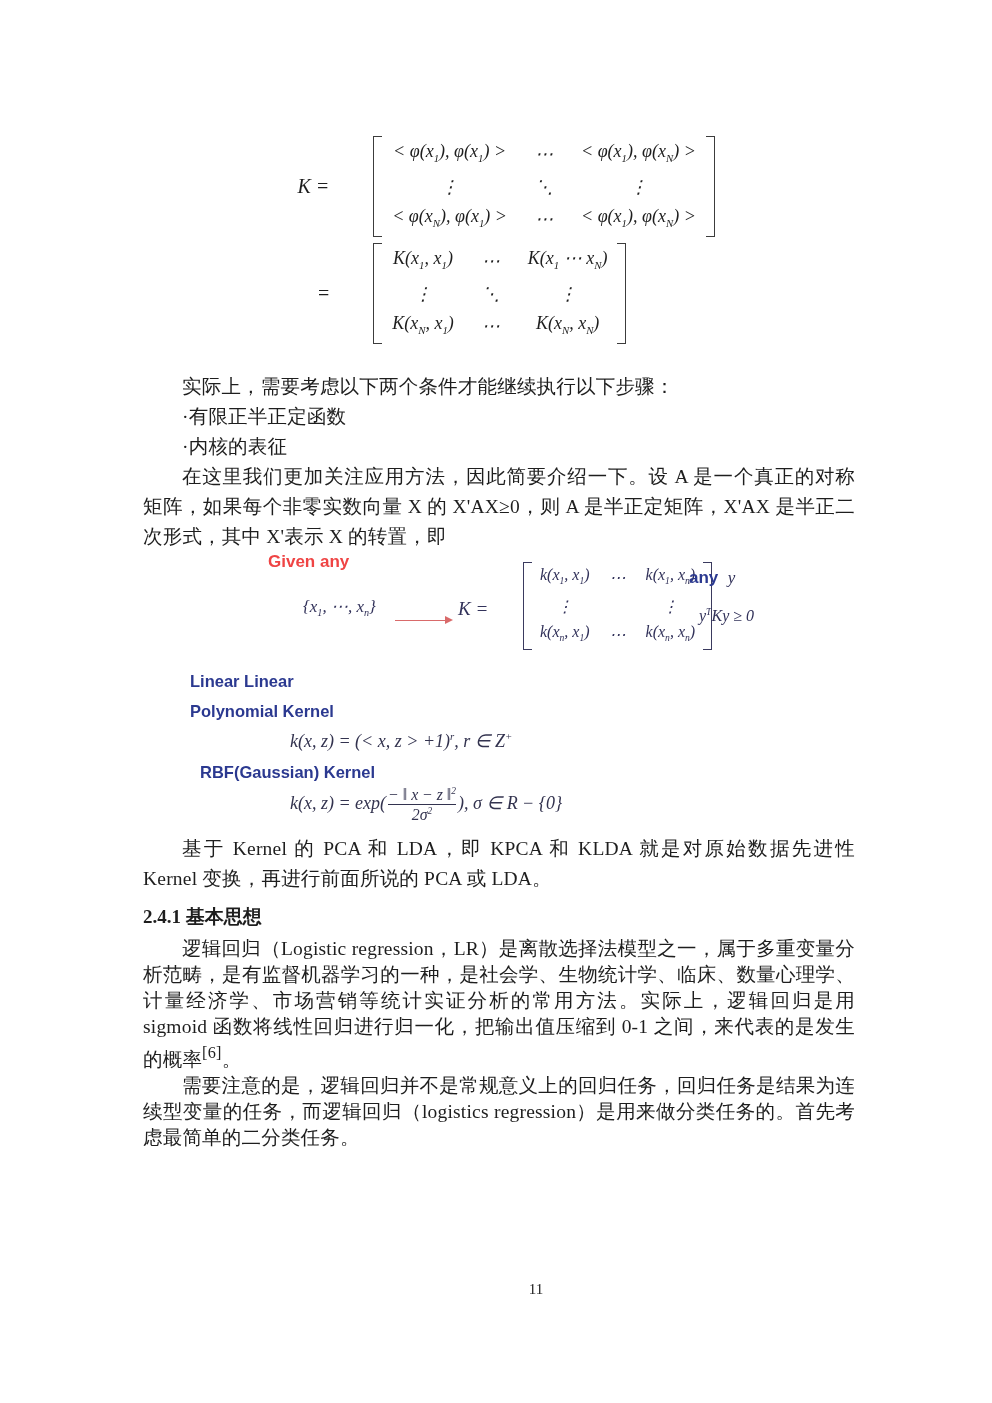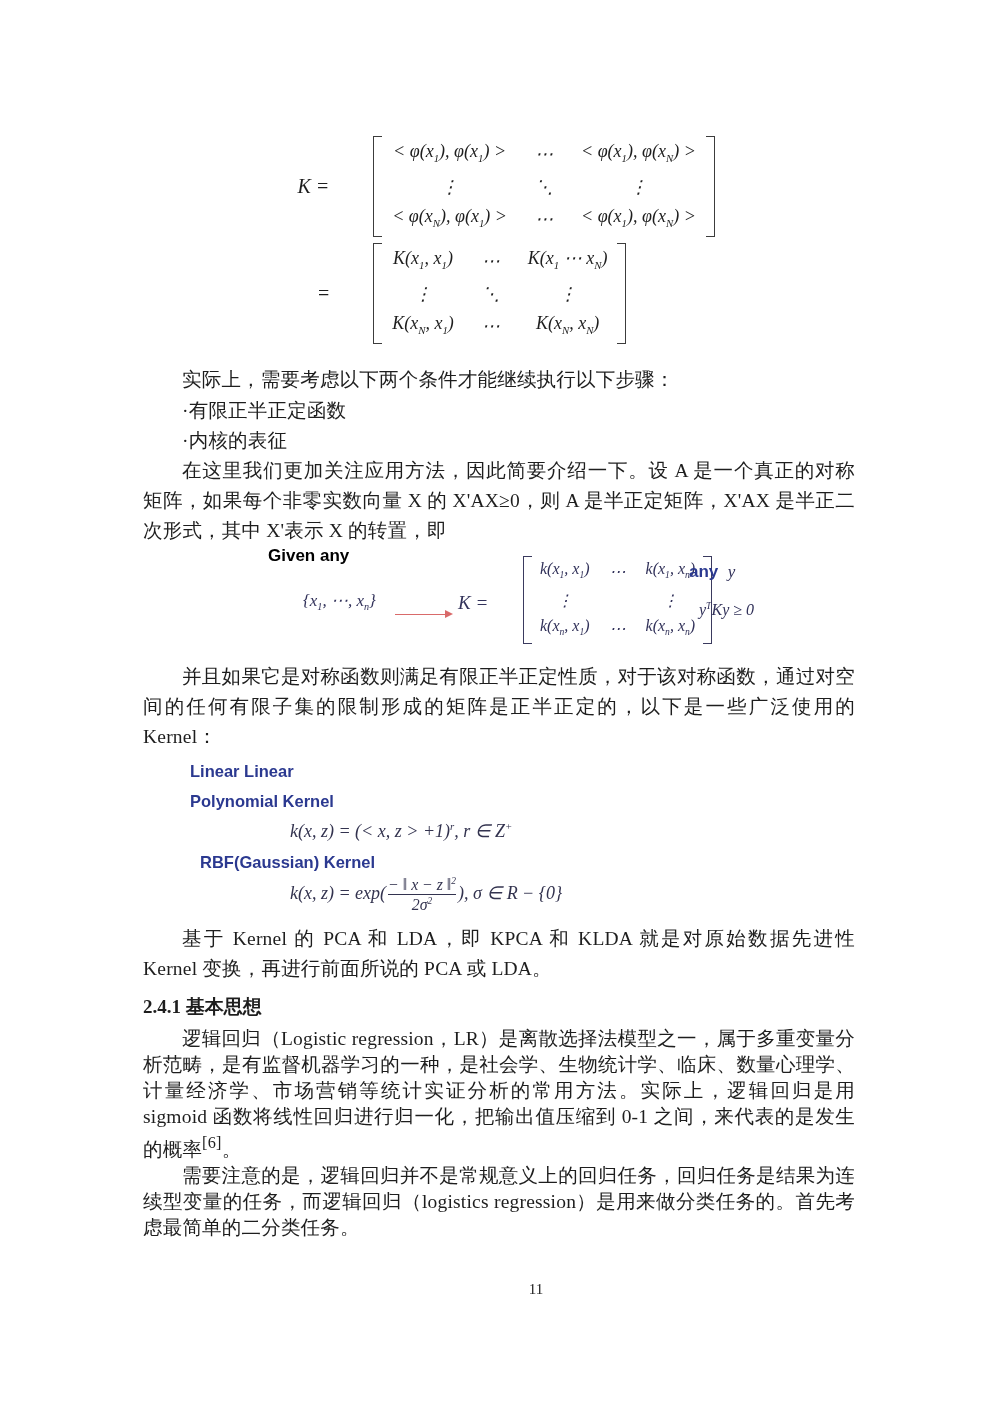--- a/index.html
+++ b/index.html
@@ -29,27 +29,27 @@
 
   .frac { display:inline-flex; flex-direction:column; text-align:center;
           vertical-align:middle; margin:0 2px; line-height:1.2; font-size:0.88em; }
   .frac .den { border-top:1.4px solid currentColor; padding:0 3px; }
 
   
   .para { margin:0; font-size:19.5px; text-align:justify; text-indent:2em;
           letter-spacing:0.2px; }
   .lh30 { line-height:30px; }
   .lh26 { line-height:26px; }
-  .mt22 { margin-top:22px;font-family:Liberation Mono, monospace; }
+  .mt22 { margin-top:28px; }
   .mt10 { margin-top:10px; }
   .mt6  { margin-top:6px; }
 
   
   .fig { position:relative; height:110px; margin-top:0; font-family:"Liberation Sans", sans-serif; }
-  .fig-given { position:absolute; left:125px; top:0; font-weight:bold; font-size:17px; color:#000000; }
+  .fig-given { position:absolute; left:125px; top:0; font-weight:bold; font-size:17px; color:#ef4444; }
   .fig-any   { position:absolute; left:546px; top:16px; font-weight:bold; font-size:17px; color:#2b3990; }
   .fig-any .yvar { font-family:"Liberation Serif", serif; font-style:italic; font-weight:normal; color:#32325a; }
   .fig-set   { position:absolute; left:160px; top:44px; font-size:17px; color:#32325a; }
   .fig-arrow { position:absolute; left:252px; top:58px; }
   .arrow-line { display:inline-block; width:52px; border-top:1.7px solid #d96a6a; vertical-align:middle; }
   .arrow-head { display:inline-block; width:0; height:0; border-left:8px solid #d96a6a;
                 border-top:4.5px solid transparent; border-bottom:4.5px solid transparent;
                 vertical-align:middle; margin-left:-2px; }
   .fig-keq   { position:absolute; left:315px; top:46px; font-size:19px; color:#32325a; }
   .fig-mx    { position:absolute; left:344px; top:10px; color:#32325a; }
@@ -136,21 +136,20 @@
           <span>k(x<sub>n</sub>, x<sub>1</sub>)</span>
           <span>⋯</span>
           <span>k(x<sub>n</sub>, x<sub>n</sub>)</span>
         </span>
         <span class="mxb r"></span>
       </span>
       <span class="fig-any"><span>any</span>&nbsp; <span class="yvar">y</span></span>
       <span class="fig-cons math">y<sup>T</sup>Ky ≥ 0</span>
     </div>
 
-    <p class="para lh30 mt6">并且如果它是对称函数则满足有限正半正定性质，对于该对称函数，通过对空间的任何有限子集的限制形成的矩阵是正半正定的，以下是一些广泛使用的 Kernel：</p>
 
     <div class="kernels">
       <div class="kernel-label">Linear Linear</div>
       <div class="kernel-label">Polynomial Kernel</div>
       <div class="kernel-formula math">k(x, z) = (&lt; x, z &gt; +1)<sup>r</sup>, r ∈ Z<sup>+</sup></div>
       <div class="kernel-label rbf">RBF(Gaussian) Kernel</div>
       <div class="kernel-formula math">k(x, z) = exp(<span class="frac">
             <span class="num">− ‖ x − z ‖<sup>2</sup></span>
             <span class="den">2σ<sup>2</sup></span>
           </span>), σ ∈ R − {0}</div>

